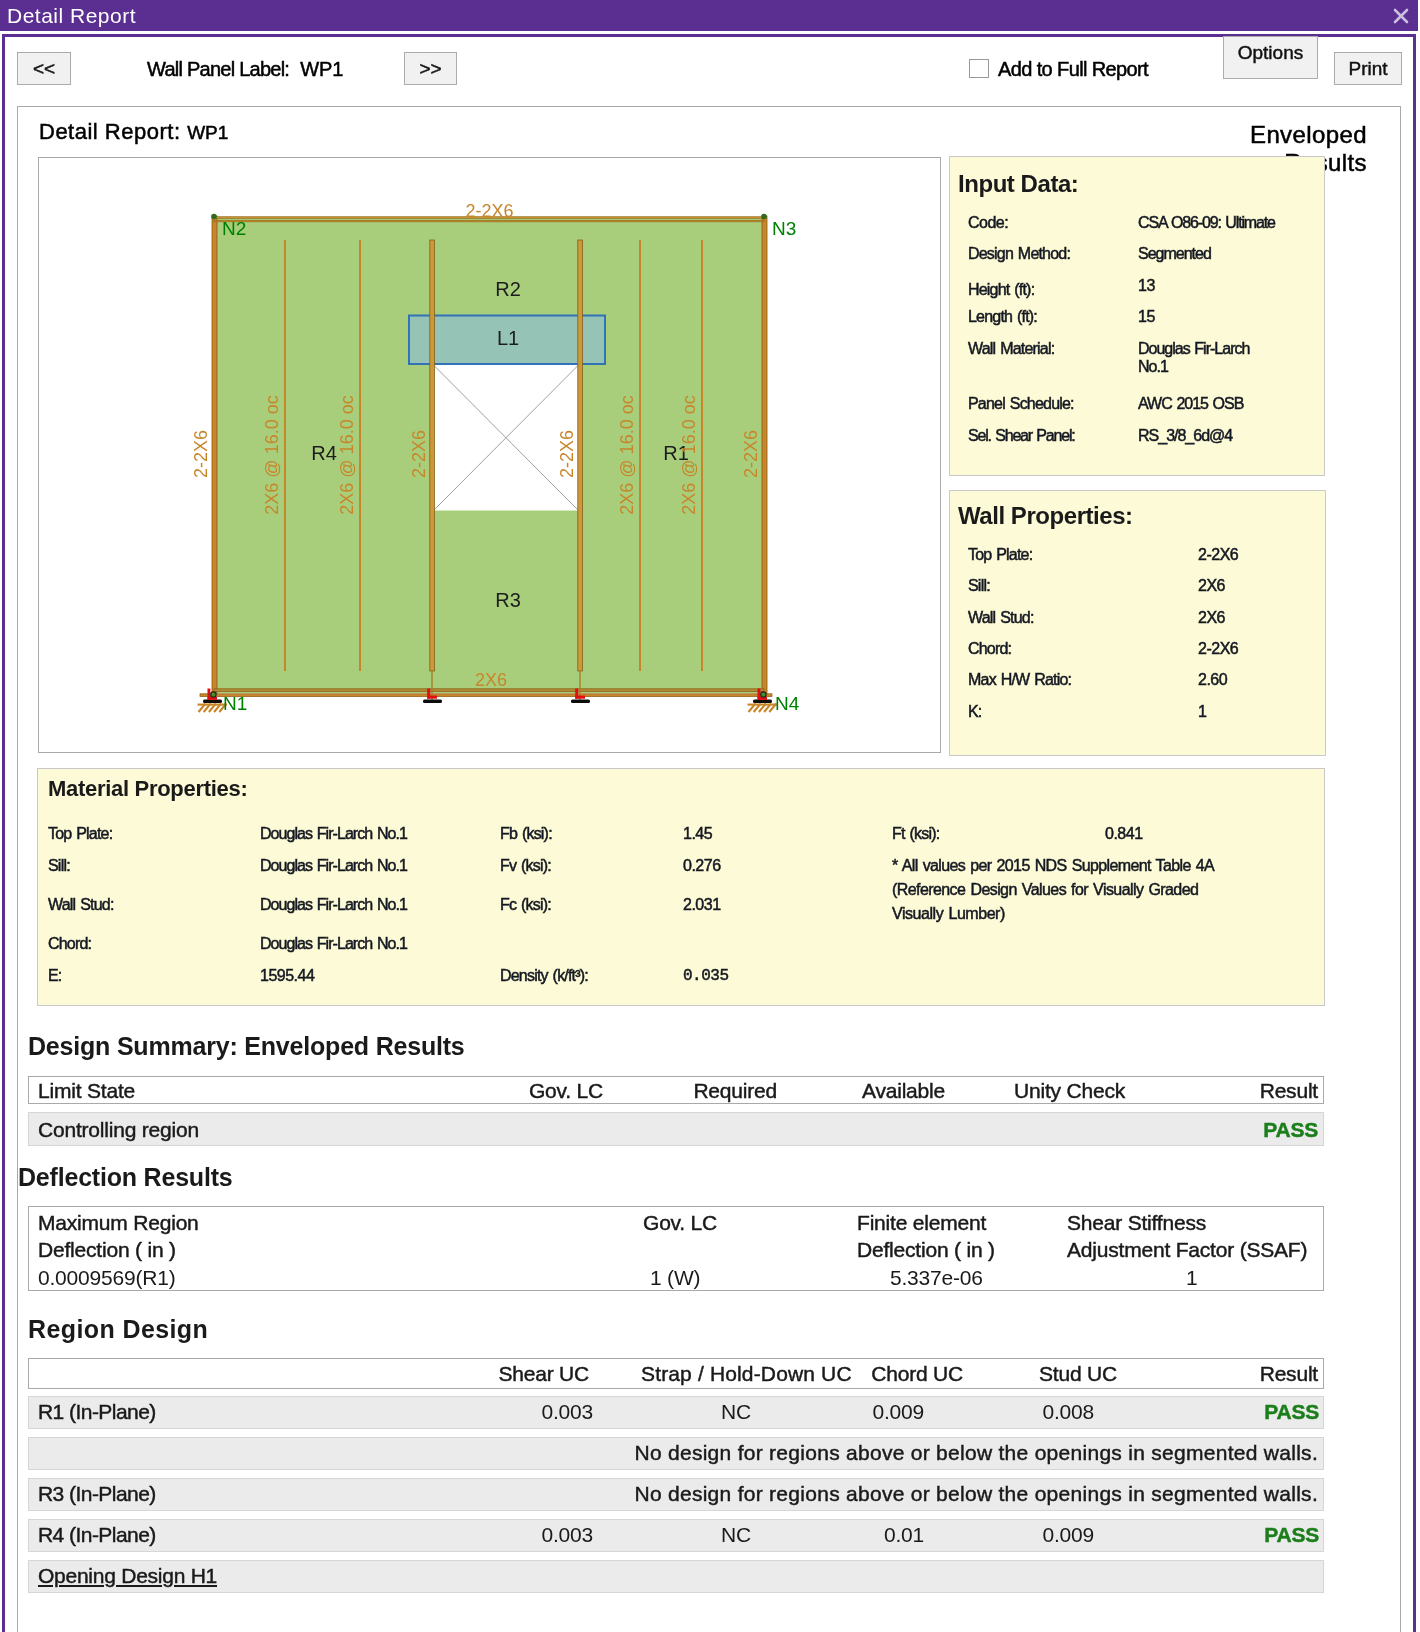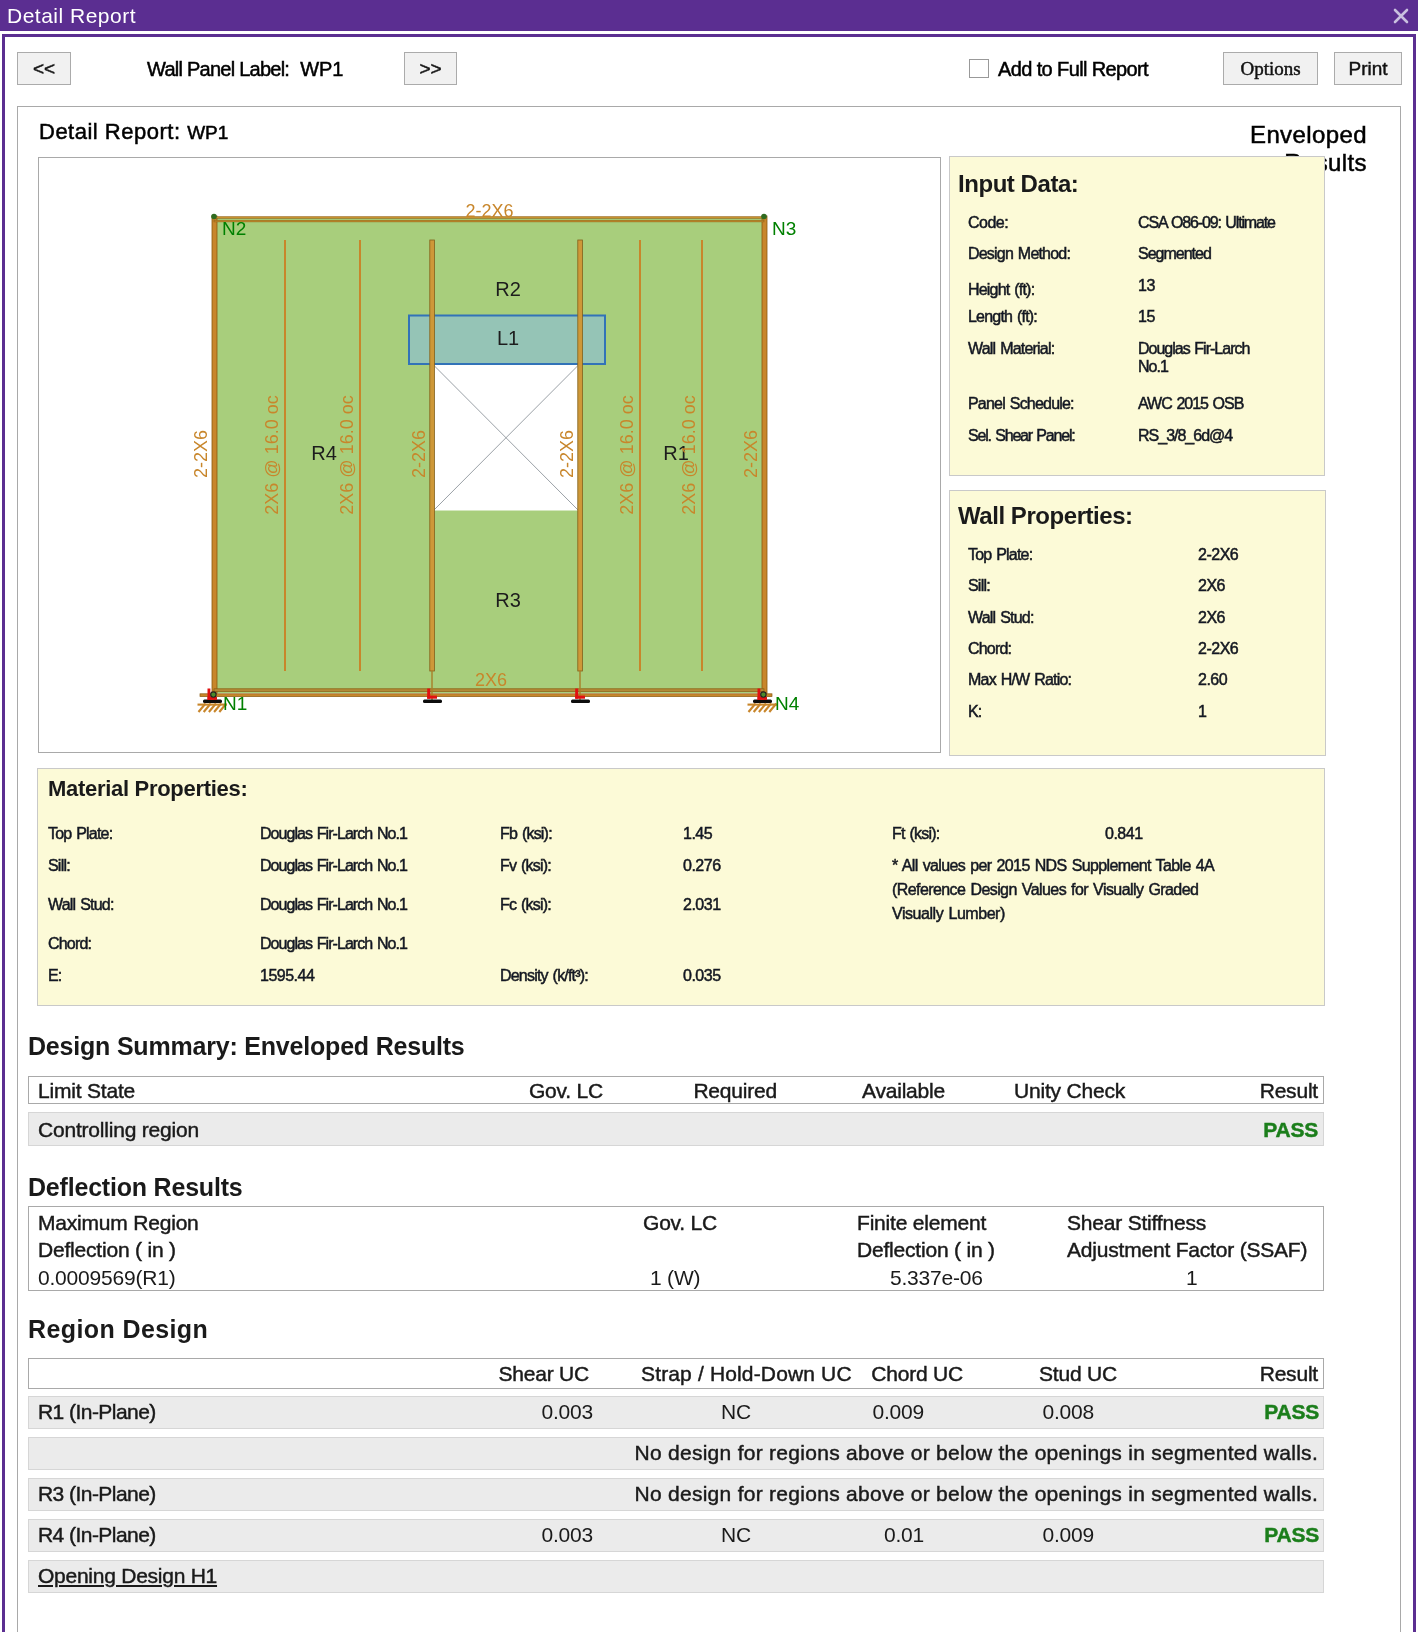--- a/index.html
+++ b/index.html
@@ -31,21 +31,21 @@
 <svg class="abs" style="left:1392px; top:7px;" width="18" height="18" viewBox="0 0 18 18">
   <path d="M3 3 L15 15 M15 3 L3 15" stroke="#C9C0DF" stroke-width="2.6" stroke-linecap="round"></path>
 </svg>
 <div class="frame"></div>
 
 <div class="btn" style="left:17px; top:52px; width:54px; height:33px; line-height:31px;">&lt;&lt;</div>
 <div class="abs sb" style="left:147px; top:58px; font-size:20px; letter-spacing:-0.75px;">Wall Panel Label:<span style="letter-spacing:0;">&nbsp;&nbsp;</span><span style="letter-spacing:-0.1px;">WP1</span></div>
 <div class="btn" style="left:404px; top:52px; width:53px; height:33px; line-height:31px;">&gt;&gt;</div>
 <div class="abs" style="left:969px; top:59px; width:20px; height:19px; border:1.5px solid #999; background:#fff;"></div>
 <div class="abs sb" style="left:998px; top:58px; font-size:20px; letter-spacing:-0.62px;">Add to Full Report</div>
-<div class="btn" style="left:1223px; top:52px; width:95px; height:33px; line-height:31px;font-family:Liberation Serif, serif;">Options</div>
+<div class="btn" style="left:1223px; top:36px; width:95px; height:43px; line-height:31px;">Options</div>
 <div class="btn" style="left:1334px; top:52px; width:68px; height:33px; line-height:31px;">Print</div>
 
 <div class="panel" style="left:17px; top:106px; width:1384px; height:1540px;"></div>
 <div class="abs sb" style="left:39px; top:119px; font-size:22px; letter-spacing:0.5px;">Detail Report: <span style="font-size:19px; letter-spacing:0;">WP1</span></div>
 <div class="abs sb r" style="left:1167px; top:121px; width:200px; font-size:24px; letter-spacing:0.4px;">Enveloped Results</div>
 
 <div class="panel" style="left:38px; top:157px; width:903px; height:596px;"></div>
 <svg class="abs" style="left:38px; top:157px;" width="903" height="596" viewBox="0 0 903 596">
 
   <rect x="176" y="60" width="550" height="476" fill="#A8CE7C"></rect>
@@ -206,35 +206,35 @@
 <div class="y20" style="left:892px; top:905px; letter-spacing:-0.45px;">Visually Lumber)</div>
 <div class="y20" style="left:48px; top:896px; letter-spacing:-0.8px;">Wall Stud:</div>
 <div class="y20" style="left:260px; top:896px; letter-spacing:-0.95px;">Douglas Fir-Larch No.1</div>
 <div class="y20" style="left:500px; top:896px; letter-spacing:-0.8px;">Fc (ksi):</div>
 <div class="y20" style="left:683px; top:896px;">2.031</div>
 <div class="y20" style="left:48px; top:935px; letter-spacing:-0.8px;">Chord:</div>
 <div class="y20" style="left:260px; top:935px; letter-spacing:-0.95px;">Douglas Fir-Larch No.1</div>
 <div class="y20" style="left:48px; top:967px; letter-spacing:-0.8px;">E:</div>
 <div class="y20" style="left:260px; top:967px;">1595.44</div>
 <div class="y20" style="left:500px; top:967px; letter-spacing:-0.8px;">Density (k/ft³):</div>
-<div class="y20" style="left:683px; top:967px;">0.035</div>
+<div class="y20" style="left:683px; top:967px;font-family:Liberation Mono, monospace;">0.035</div>
 
 <div class="h25" style="left:28px; top:1032px;">Design Summary: Enveloped Results</div>
 <div class="hdrbox" style="left:28px; top:1076px; width:1296px; height:28px;"></div>
 <div class="tt" style="left:38px; top:1079px;">Limit State</div>
 <div class="tt r" style="left:403px; top:1079px; width:200px;">Gov. LC</div>
 <div class="tt r" style="left:577px; top:1079px; width:200px;">Required</div>
 <div class="tt r" style="left:745px; top:1079px; width:200px;">Available</div>
 <div class="tt r" style="left:925px; top:1079px; width:200px;">Unity Check</div>
 <div class="tt r" style="left:1118px; top:1079px; width:200px;">Result</div>
 <div class="grayrow" style="left:28px; top:1112px; width:1296px; height:34px;"></div>
 <div class="tt" style="left:38px; top:1118px;">Controlling region</div>
 <div class="tt r green" style="left:1118px; top:1118px; width:200px;">PASS</div>
 
-<div class="h25" style="left:28px; top:1163px;margin-top:10px;">Deflection Results</div>
+<div class="h25" style="left:18px; top:1163px;">Deflection Results</div>
 <div class="hdrbox" style="left:28px; top:1206px; width:1296px; height:85px;"></div>
 <div class="tt" style="left:38px; top:1211px;">Maximum Region</div>
 <div class="tt" style="left:643px; top:1211px;">Gov. LC</div>
 <div class="tt" style="left:857px; top:1211px;">Finite element</div>
 <div class="tt" style="left:1067px; top:1211px;">Shear Stiffness</div>
 <div class="tt" style="left:38px; top:1238px;">Deflection ( in )</div>
 <div class="tt" style="left:857px; top:1238px;">Deflection ( in )</div>
 <div class="tt" style="left:1067px; top:1238px;">Adjustment Factor (SSAF)</div>
 <div class="tn" style="left:38px; top:1266px;">0.0009569(R1)</div>
 <div class="tn" style="left:650px; top:1266px;">1 (W)</div>

